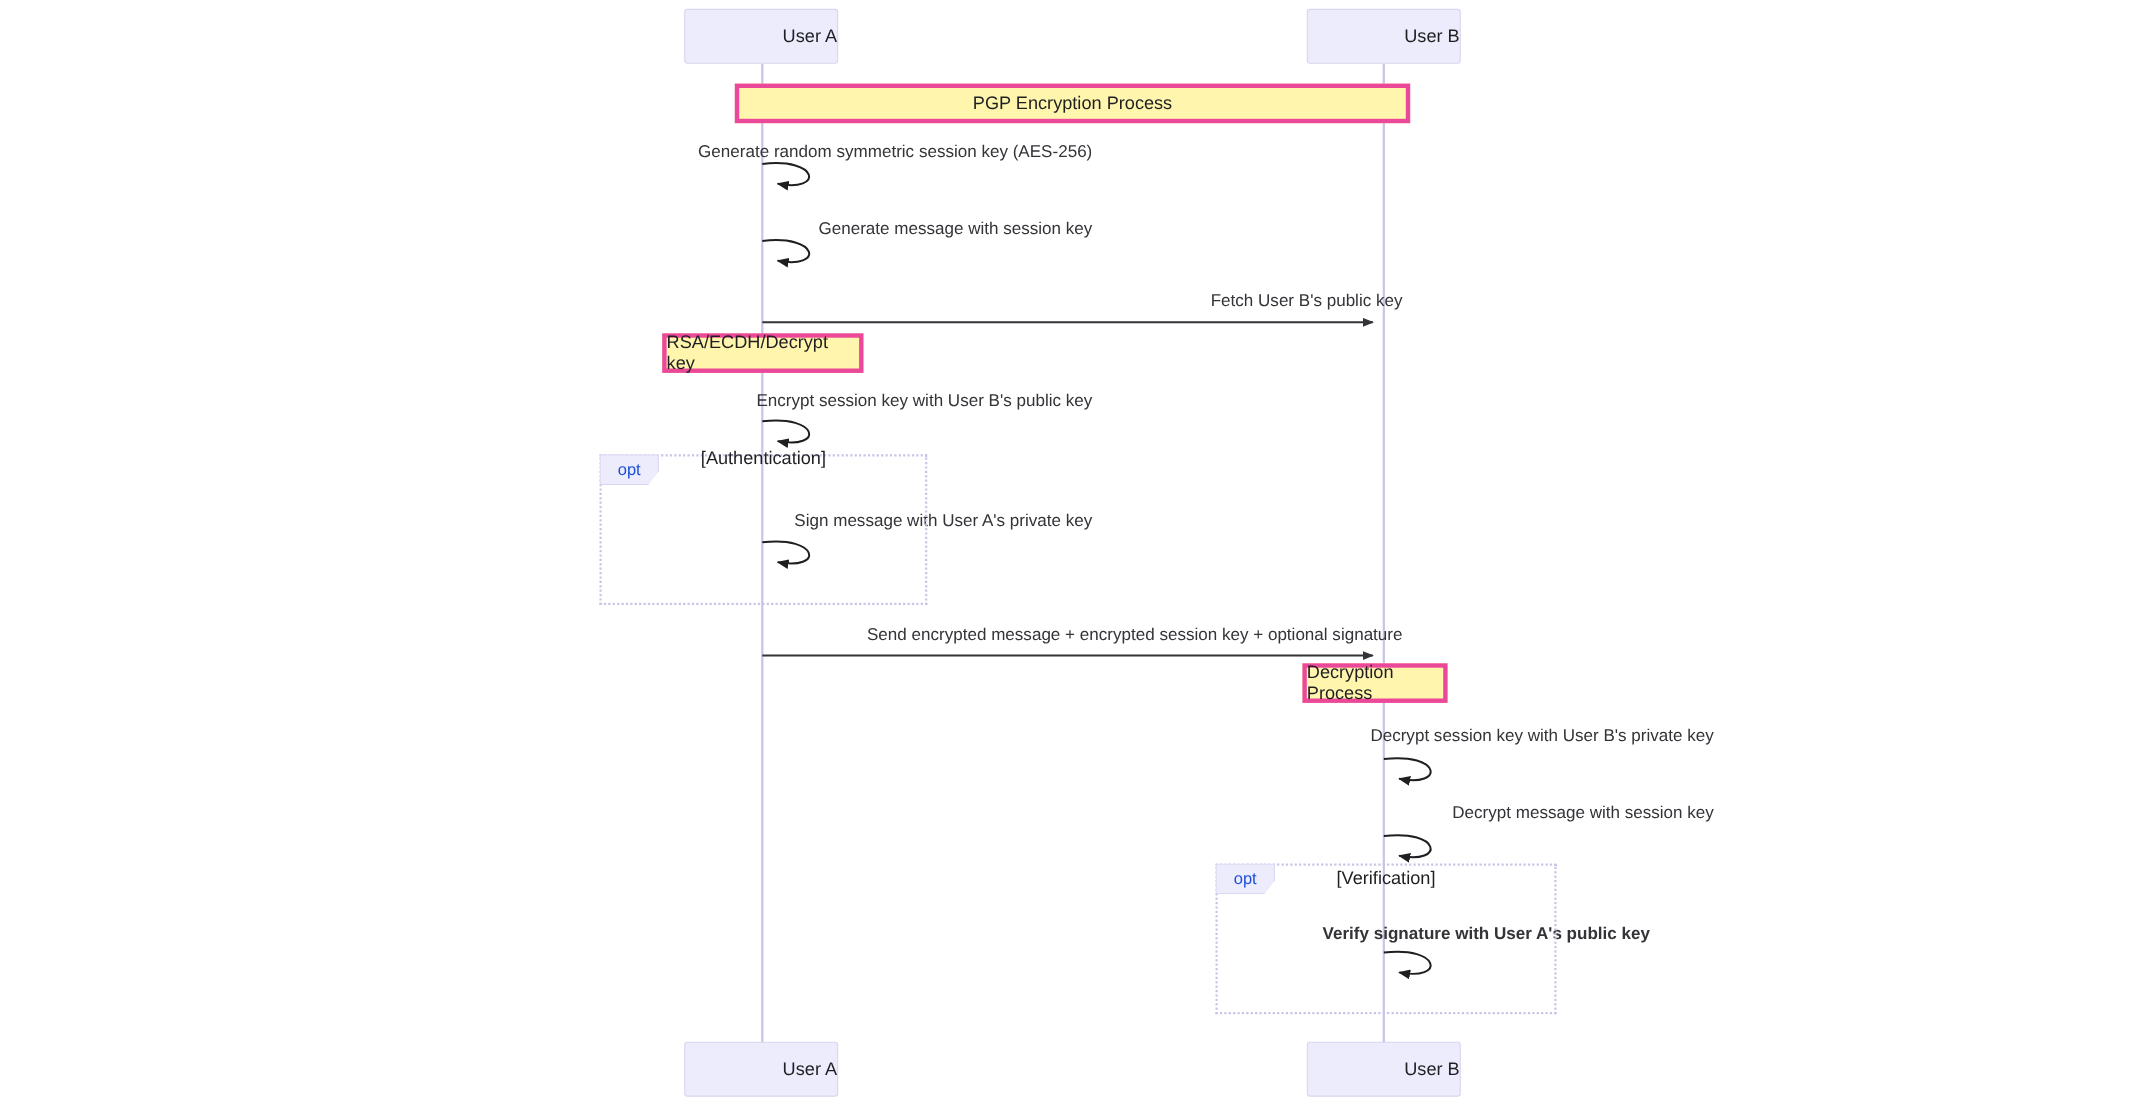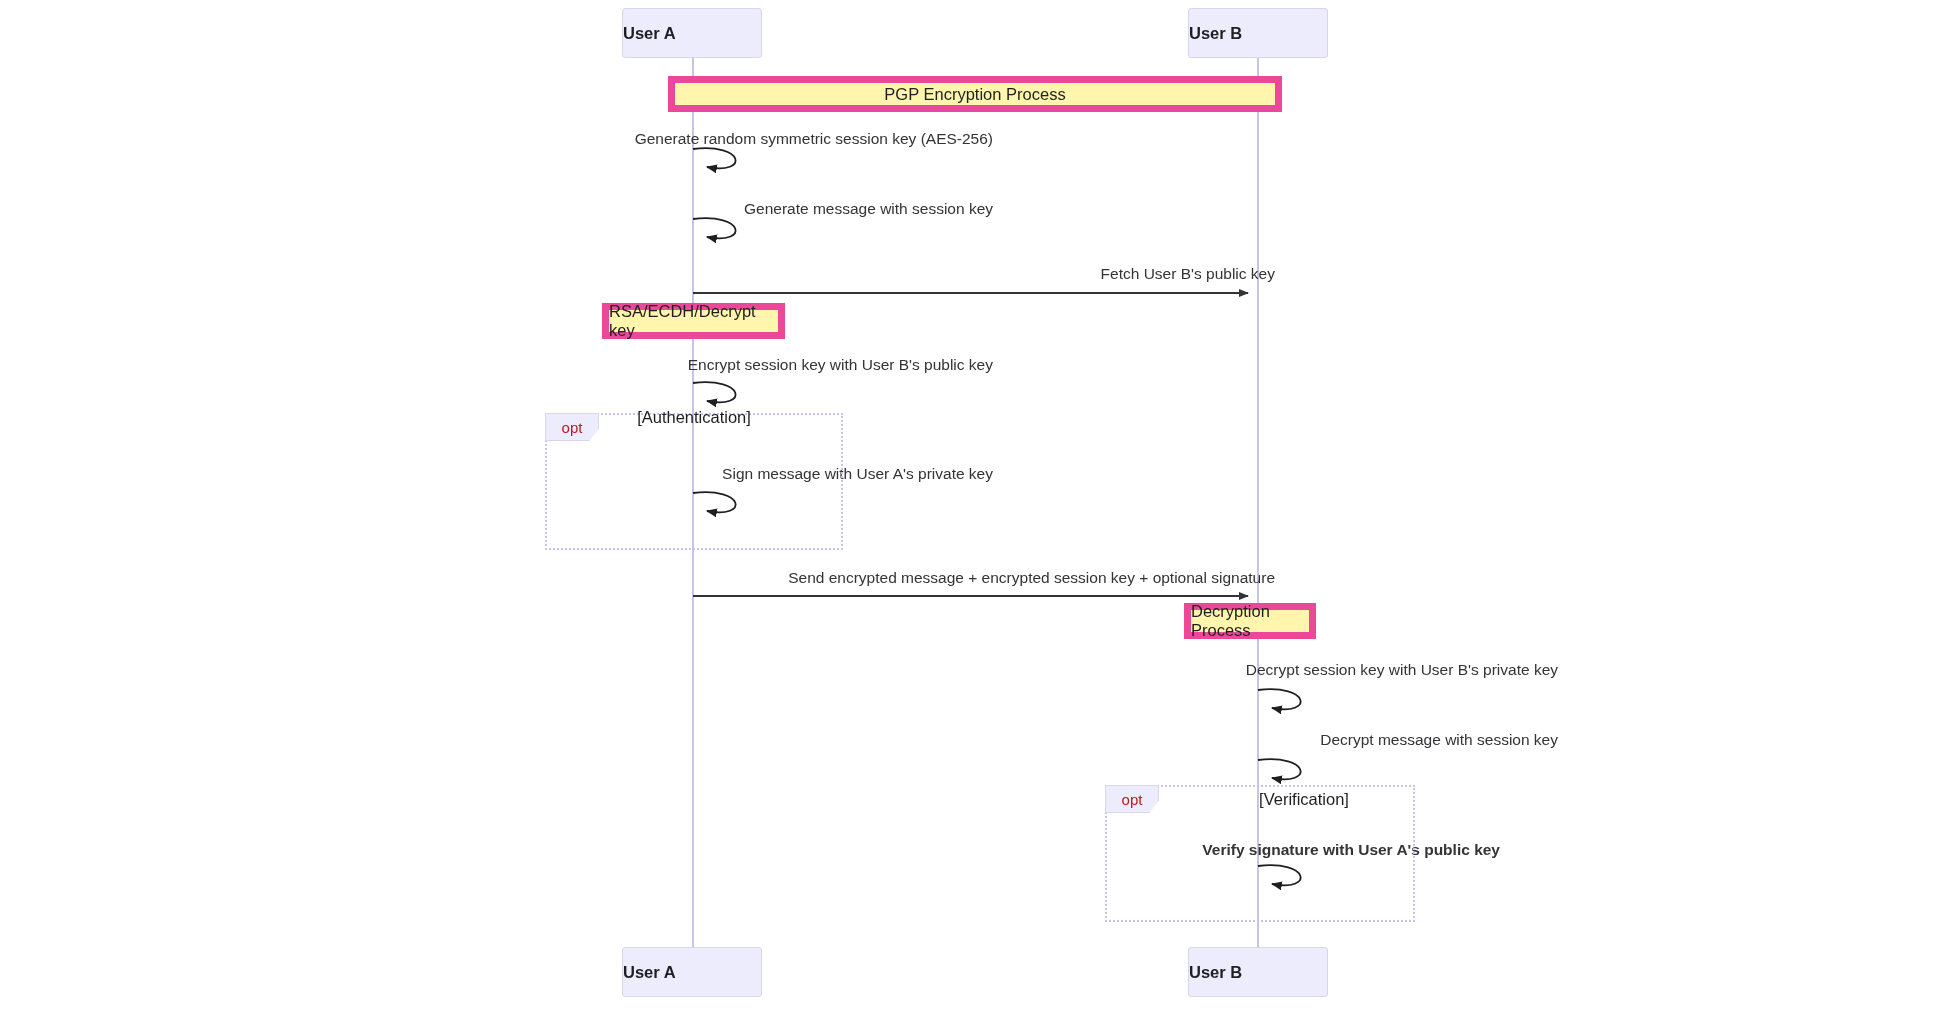--- a/index.html
+++ b/index.html
@@ -26,50 +26,49 @@
     background: #c8c3e8;
   }
   
   .actor-box {
     position: absolute;
     background: #ececfd;
     border: 1px solid #d7d5f0;
     border-radius: 3px;
     display: flex;
     align-items: center;
-    justify-content: flex-start;
+    justify-content: flex-end;
     color: #1f1f22;
     font-size: 16.5px;
     box-sizing: border-box;
-    font-weight: bold;
   }
   
   .note-box {
     position: absolute;
     background: #fff5ad;
-    border: 7px solid #ec4899;
+    border: 4px solid #ec4899;
     display: flex;
     align-items: center;
     justify-content: center;
     color: #1f1f22;
     font-size: 16.5px;
     box-sizing: border-box;
   }
   
   .opt-box {
     position: absolute;
     border: 2px dotted #c8c3e8;
     box-sizing: border-box;
     background: transparent;
   }
   .opt-tab {
     position: absolute;
     background: #ececfd;
     border: 1px solid #d7d5f0;
-    color: #b91c1c;
+    color: #1d4ed8;
     font-size: 15px;
     display: flex;
     align-items: center;
     justify-content: center;
     box-sizing: border-box;
     -webkit-clip-path: polygon(0 0, 100% 0, 100% 55%, 82% 100%, 0 100%);
     clip-path: polygon(0 0, 100% 0, 100% 55%, 82% 100%, 0 100%);
   }
   .opt-cond {
     position: absolute;
@@ -195,21 +194,21 @@
   </div>
 
   <div class="note-box" style="left:1184px; top:603px; width:132px; height:36px;justify-content:flex-end;">
     <span>Decryption Process</span>
   </div>
 
   <div class="opt-box" style="left:1105px; top:785px; width:310px; height:137px;"></div>
   <div class="opt-tab" style="left:1105px; top:785px; width:54px; height:28px;">
     <span>opt</span>
   </div>
-  <div class="opt-cond" style="left:1105px; top:790px; width:310px;padding-left:44px;">
+  <div class="opt-cond" style="left:1105px; top:790px; width:310px;">
     <span>[Verification]</span>
   </div>
 
   <div class="actor-box" style="left:622px; top:947px; width:140px; height:50px;">
     <span>User A</span>
   </div>
   <div class="actor-box" style="left:1188px; top:947px; width:140px; height:50px;">
     <span>User B</span>
   </div>
 

